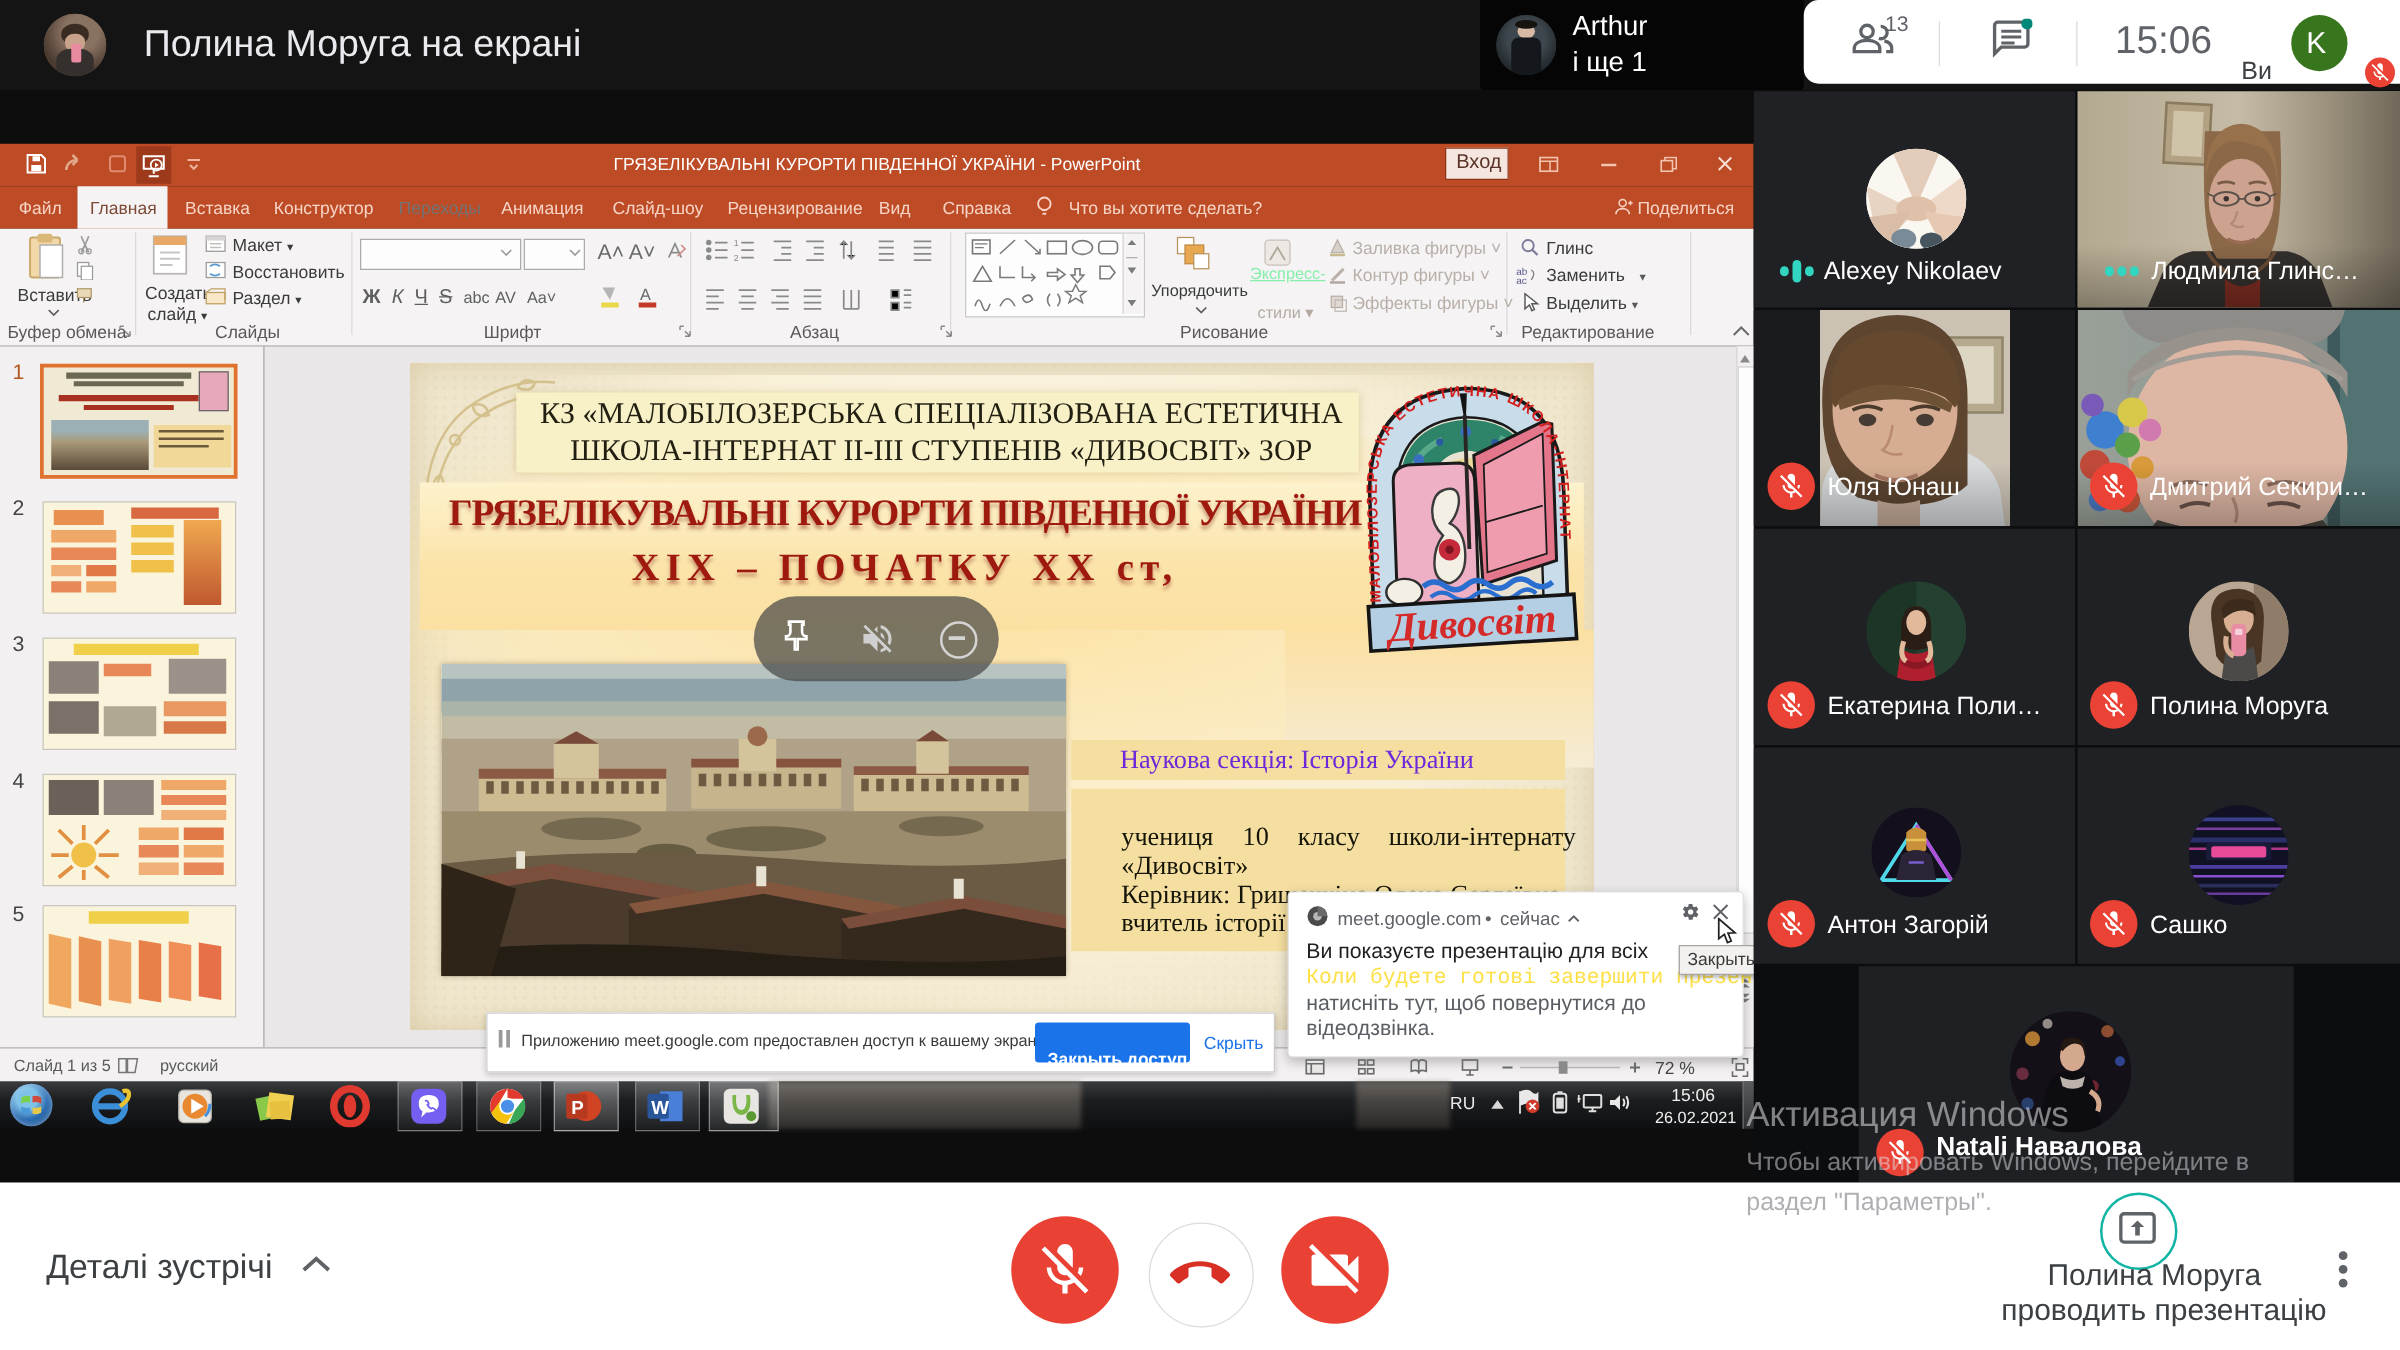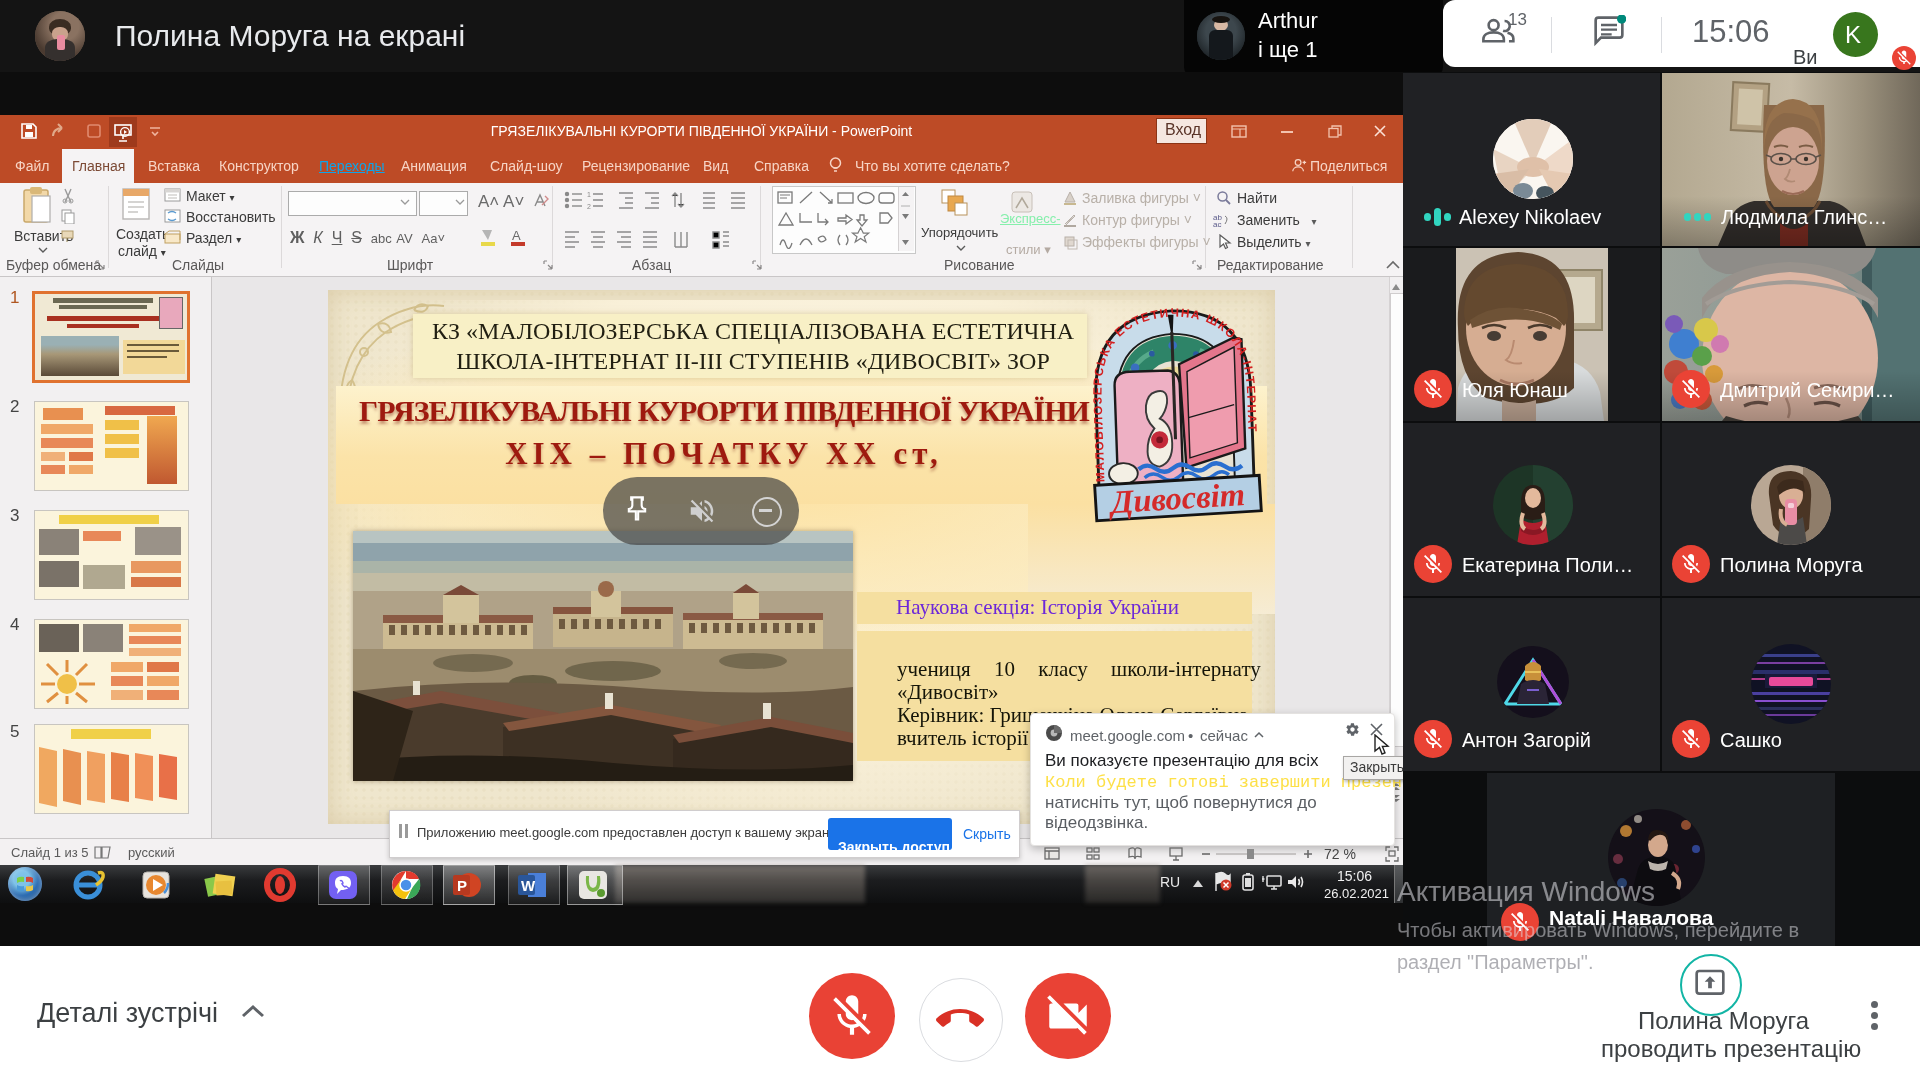--- a/index.html
+++ b/index.html
@@ -101,21 +101,21 @@
       <path d="M2 2l10 10M12 2L2 12" stroke="#fbe0d5" stroke-width="1.6"></path>
     </svg>
 
   
   <div class="abs" style="left:0;top:149px;width:1403px;height:34px;background:#bd4b26;"></div>
   <div class="abs" style="left:62px;top:149px;width:72px;height:34px;background:#f5f3f4;"></div>
   <div class="abs txt" style="left:15px;top:158px;font-size:14px;color:#f7d4c5;">Файл</div>
   <div class="abs txt" style="left:72px;top:158px;font-size:14px;color:#7c4a35;">Главная</div>
   <div class="abs txt" style="left:148px;top:158px;font-size:14px;color:#f7d4c5;">Вставка</div>
   <div class="abs txt" style="left:219px;top:158px;font-size:14px;color:#f7d4c5;">Конструктор</div>
-  <div class="abs txt" style="left:319px;top:158px;font-size:14px;color:#0ea5e9;text-decoration:underline;">Переходы</div>
+  <div class="abs txt" style="left:319px;top:158px;font-size:14px;color:#737373;">Переходы</div>
   <div class="abs txt" style="left:401px;top:158px;font-size:14px;color:#f7d4c5;">Анимация</div>
   <div class="abs txt" style="left:490px;top:158px;font-size:14px;color:#f7d4c5;">Слайд-шоу</div>
   <div class="abs txt" style="left:582px;top:158px;font-size:14px;color:#f7d4c5;">Рецензирование</div>
   <div class="abs txt" style="left:703px;top:158px;font-size:14px;color:#f7d4c5;">Вид</div>
   <div class="abs txt" style="left:754px;top:158px;font-size:14px;color:#f7d4c5;">Справка</div>
   <svg class="abs" style="left:828px;top:155px;" width="15" height="24" viewBox="0 0 15 24">
       <circle cx="7.5" cy="8" r="5" fill="none" stroke="#f7d4c5" stroke-width="1.5"></circle>
       <path d="M5.5 13h4M6 16h3" stroke="#f7d4c5" stroke-width="1.5"></path>
     </svg>
   <div class="abs txt" style="left:855px;top:158px;font-size:14px;color:#f7d4c5;">Что вы хотите сделать?</div>
@@ -313,21 +313,21 @@
   <svg class="abs" style="left:1062px;top:234px;" width="16" height="16" viewBox="0 0 16 16">
       <rect x="3" y="3" width="9" height="9" fill="#e0d8d0" stroke="#b8b0a8"></rect>
       <rect x="6" y="6" width="9" height="9" fill="none" stroke="#c0b8b0"></rect>
     </svg>
   <div class="abs txt" style="left:1082px;top:234px;font-size:14px;color:#b8b0a8;">Эффекты фигуры ˅</div>
   
   <svg class="abs" style="left:1216px;top:190px;" width="16" height="16" viewBox="0 0 16 16">
       <circle cx="6.5" cy="6.5" r="4.5" fill="none" stroke="#7a7a9a" stroke-width="1.5"></circle>
       <path d="M10 10 L14 14" stroke="#7a7a9a" stroke-width="1.8"></path>
     </svg>
-  <div class="abs txt" style="left:1237px;top:190px;font-size:14px;color:#3b3b3b;">Найти</div>
+  <div class="abs txt" style="left:1237px;top:190px;font-size:14px;color:#3b3b3b;">Глинс</div>
   <svg class="abs" style="left:1212px;top:212px;" width="20" height="16" viewBox="0 0 20 16">
       <text x="1" y="8" font-size="8" fill="#5a5a8a" font-family="Liberation Sans">ab</text>
       <text x="1" y="15" font-size="8" fill="#5a5a8a" font-family="Liberation Sans">ac</text>
       <path d="M13 4 q4 2 0 8" stroke="#7a7a7a" fill="none"></path>
     </svg>
   <div class="abs txt" style="left:1237px;top:212px;font-size:14px;color:#3b3b3b;">Заменить&nbsp;&nbsp;&nbsp;<span style="font-size:10px;color:#5a5a5a;">▾</span></div>
   <svg class="abs" style="left:1216px;top:234px;" width="16" height="16" viewBox="0 0 16 16">
       <path d="M4 1 L4 13 L7.5 10 L9.5 14.5 L11.5 13.5 L9.5 9 L14 9 Z" fill="#fff" stroke="#5a5a5a" stroke-width="1.2"></path>
     </svg>
   <div class="abs txt" style="left:1237px;top:234px;font-size:14px;color:#3b3b3b;">Выделить <span style="font-size:10px;color:#5a5a5a;">▾</span></div>

